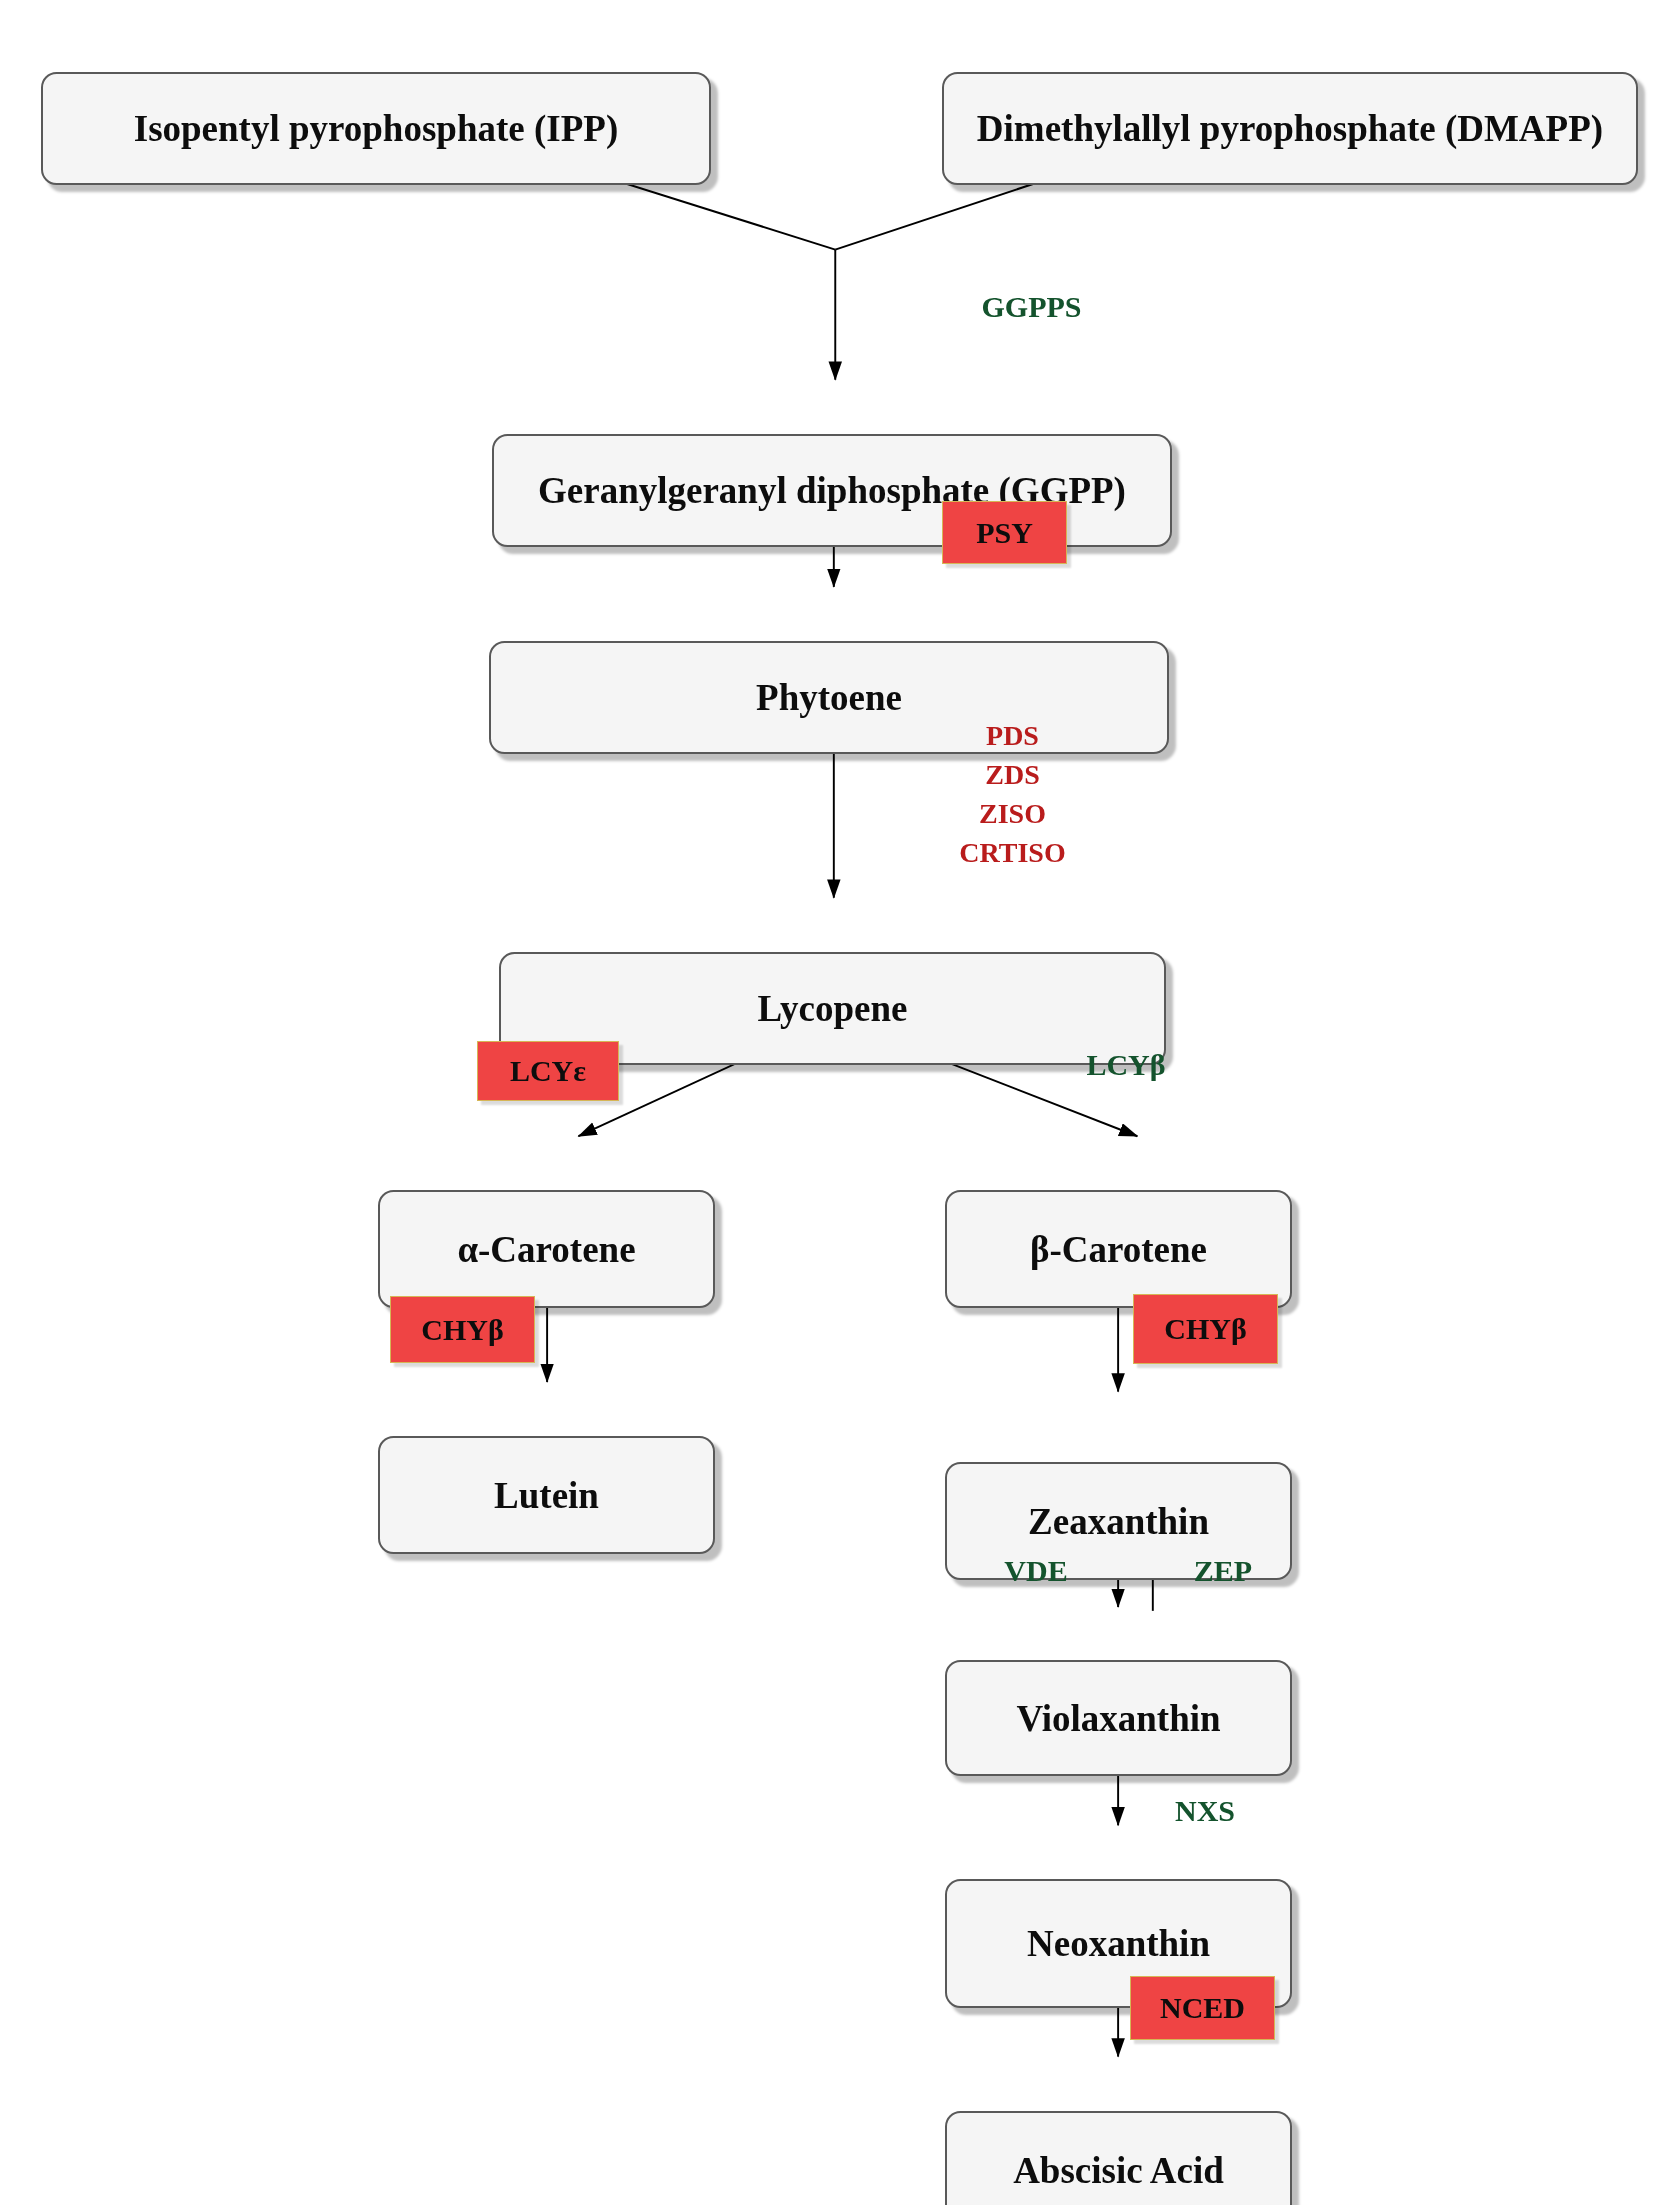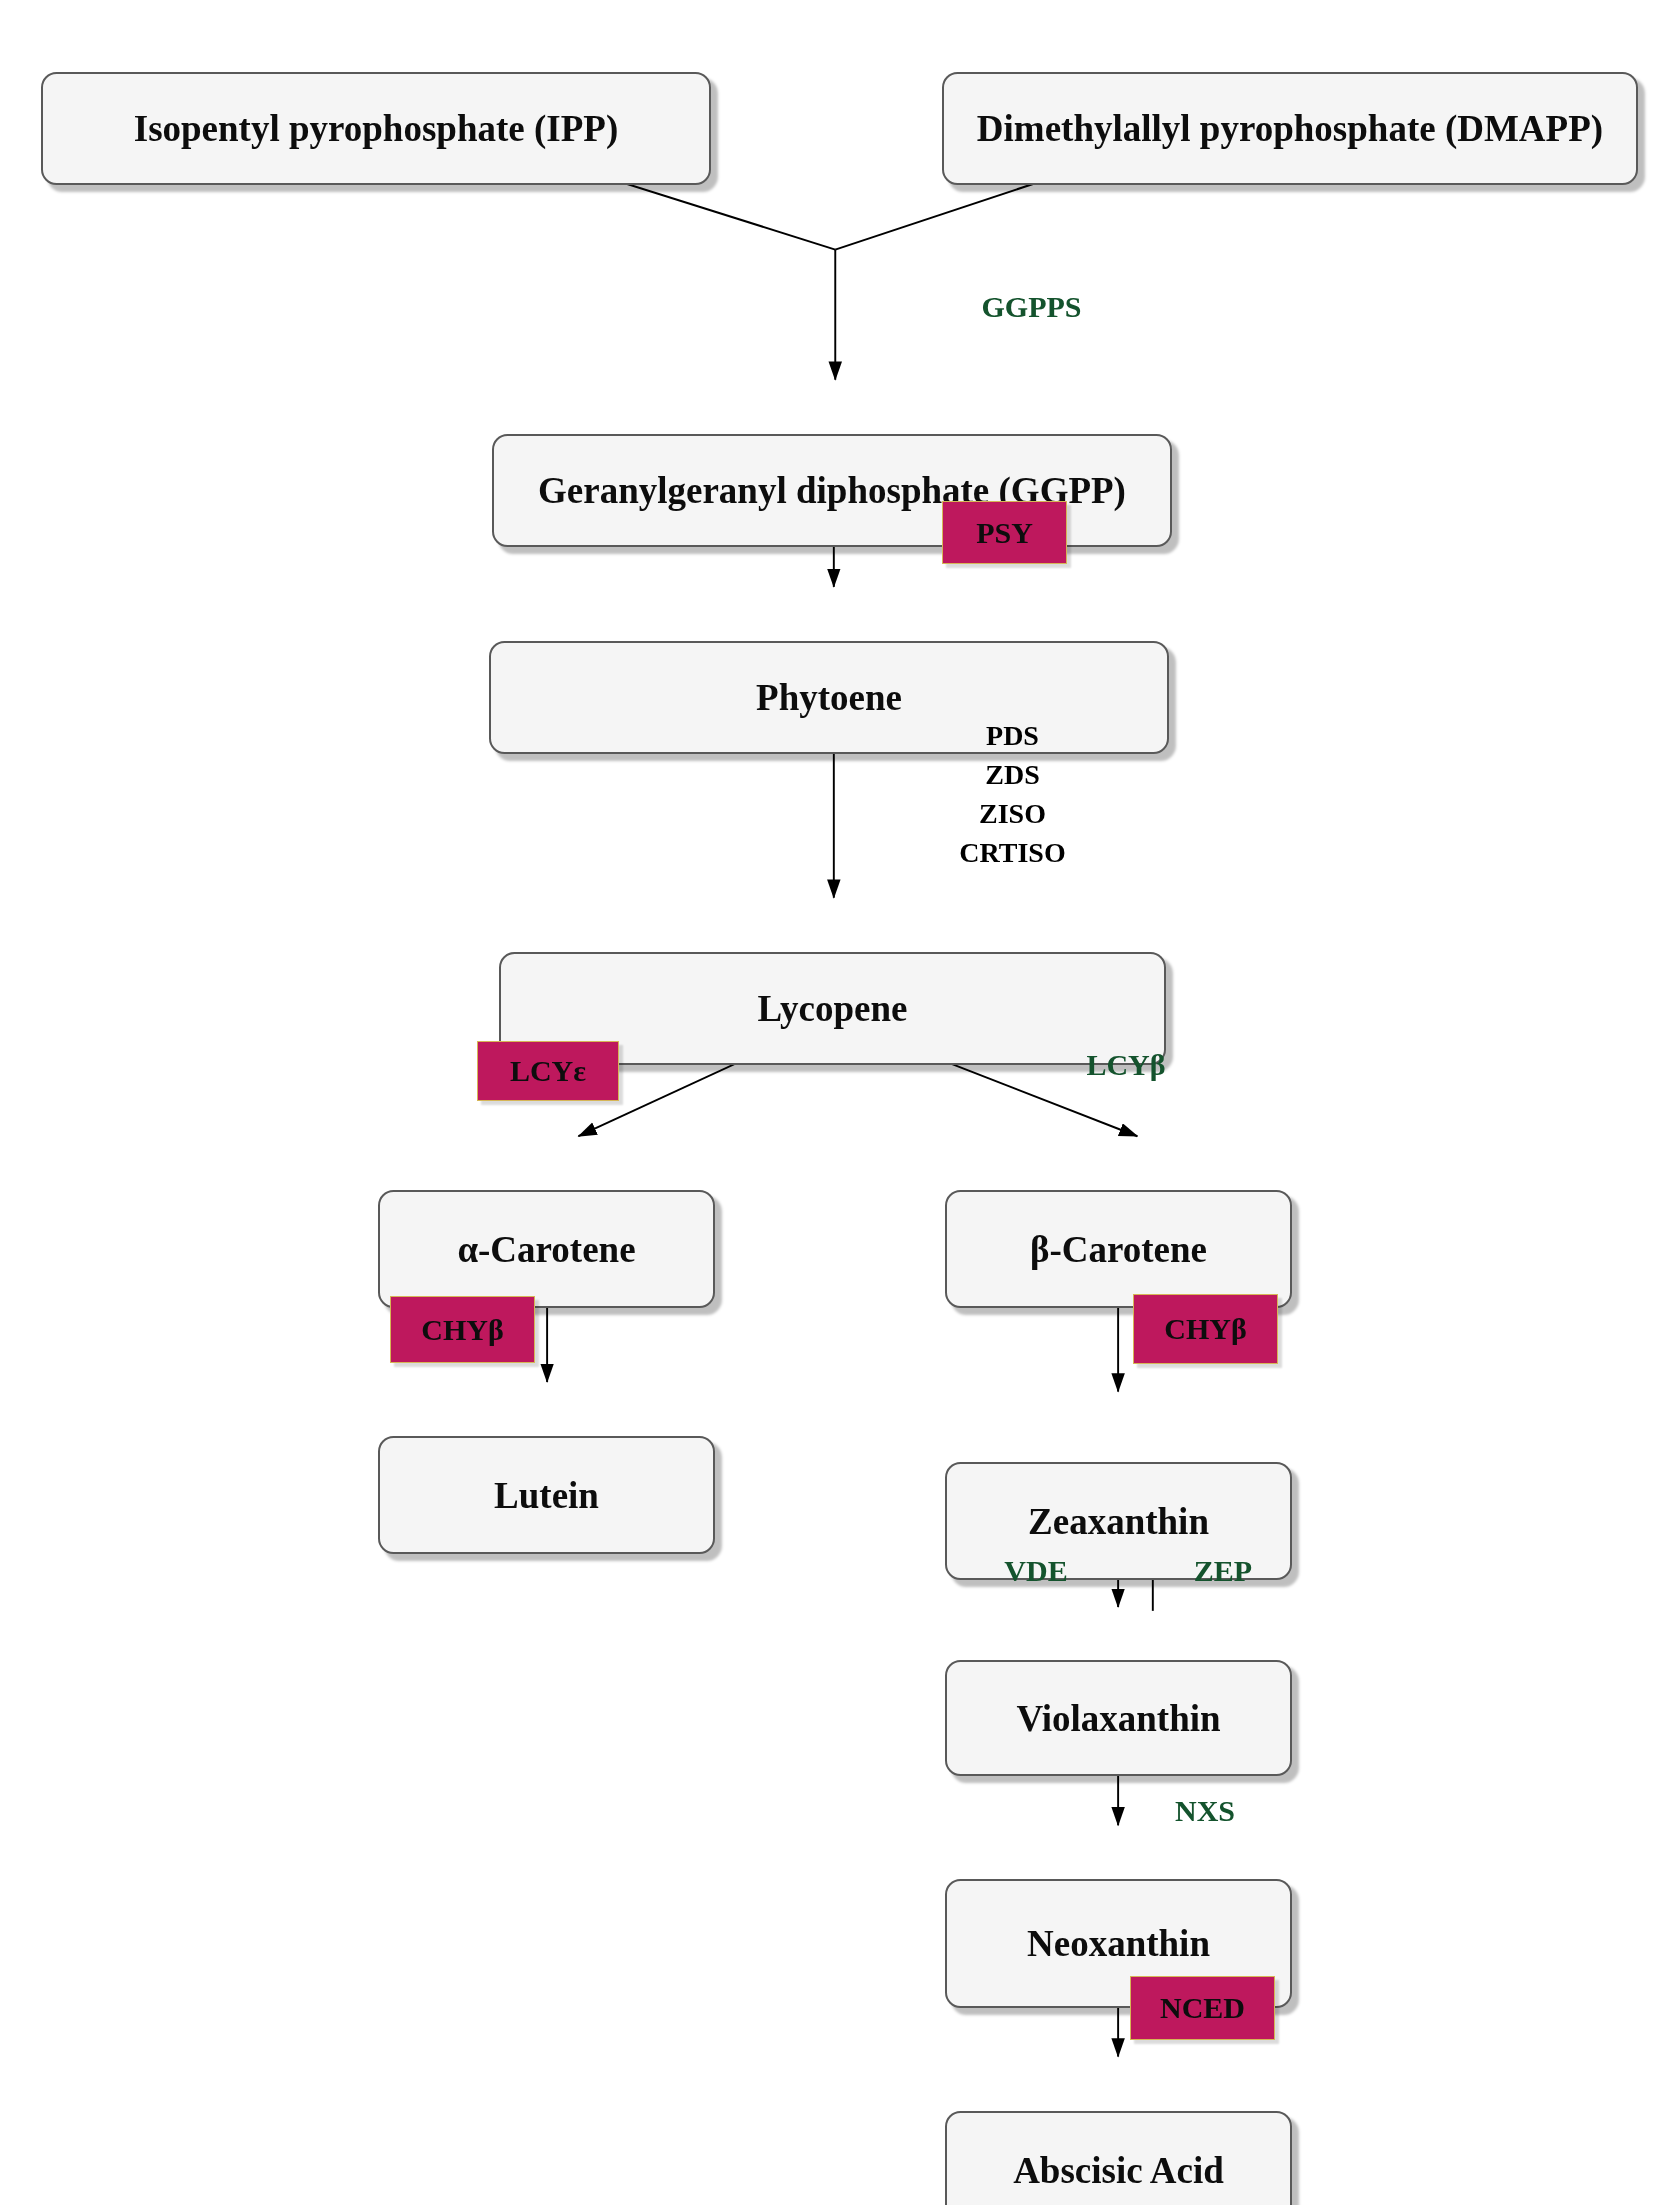--- a/index.html
+++ b/index.html
@@ -15,36 +15,36 @@
     background:#f5f5f5;
     border:2.4px solid #595959;
     border-radius:15.4px;
     box-shadow:6.7px 6.7px 2.9px rgba(0,0,0,0.25);
     display:flex; align-items:center; justify-content:center;
     font-weight:bold; font-size:37px; color:#0d0d0d;
     text-align:center; box-sizing:border-box;margin-top:48px;
   }
   .badge {
     position:absolute;
-    background:#be185d;
+    background:#ef4444;
     border:1.9px solid #d6b656;
     box-shadow:4.3px 4.3px 1.9px rgba(0,0,0,0.14);
     display:flex; align-items:center; justify-content:center;
     font-weight:bold; font-size:30px; color:#0d0d0d;
     box-sizing:border-box;
   }
   .elabel {
     position:absolute;
     display:flex; align-items:center; justify-content:center;
     font-weight:bold; font-size:30px; color:#14532d;
     text-align:center;
   }
   .estack {
     position:absolute;
-    font-weight:bold; font-size:28px; color:#000000;
+    font-weight:bold; font-size:28px; color:#b91c1c;
     text-align:center; line-height:39px;
   }
 </style>
 </head>
 <body>
 
 <div id="canvas">
 
   <svg id="arrows" viewBox="0 0 3440 4576" xmlns="http://www.w3.org/2000/svg">
     <defs>

